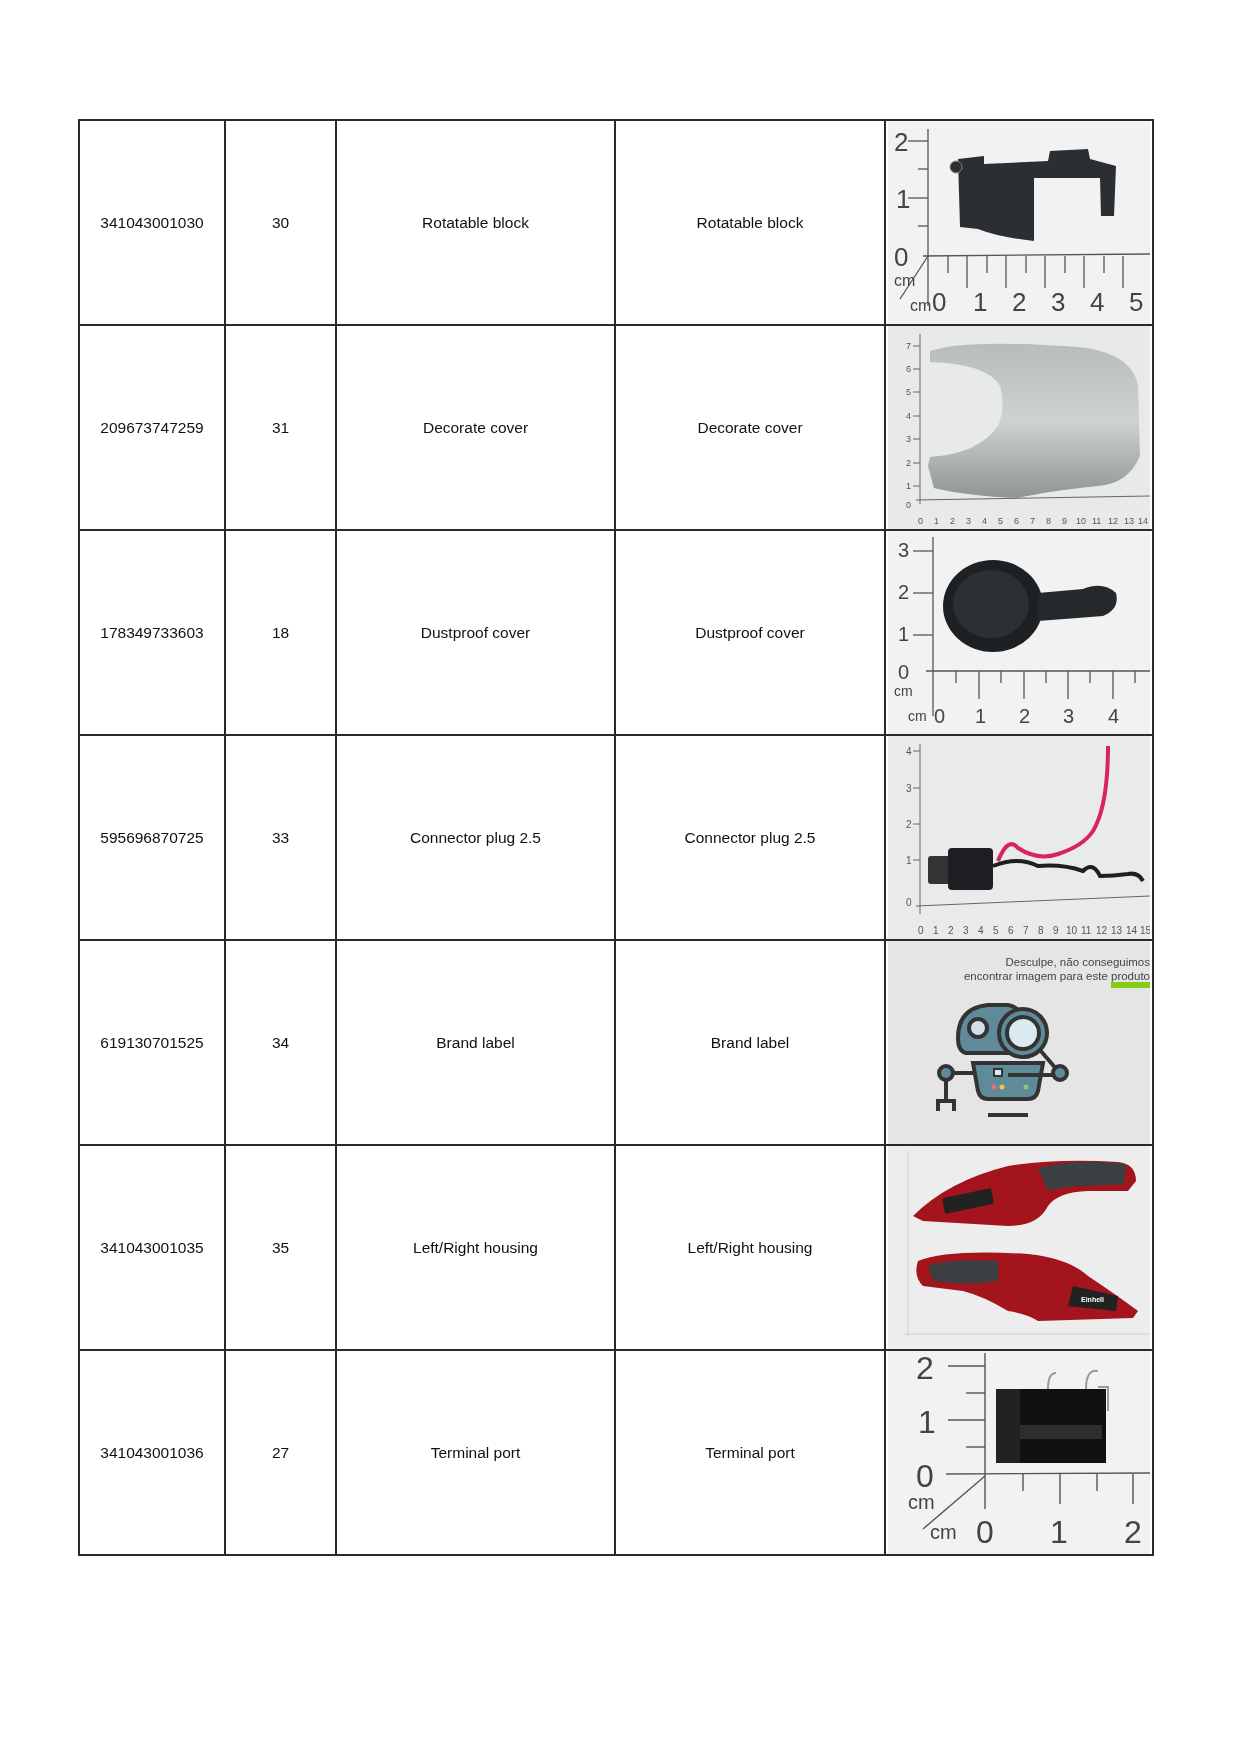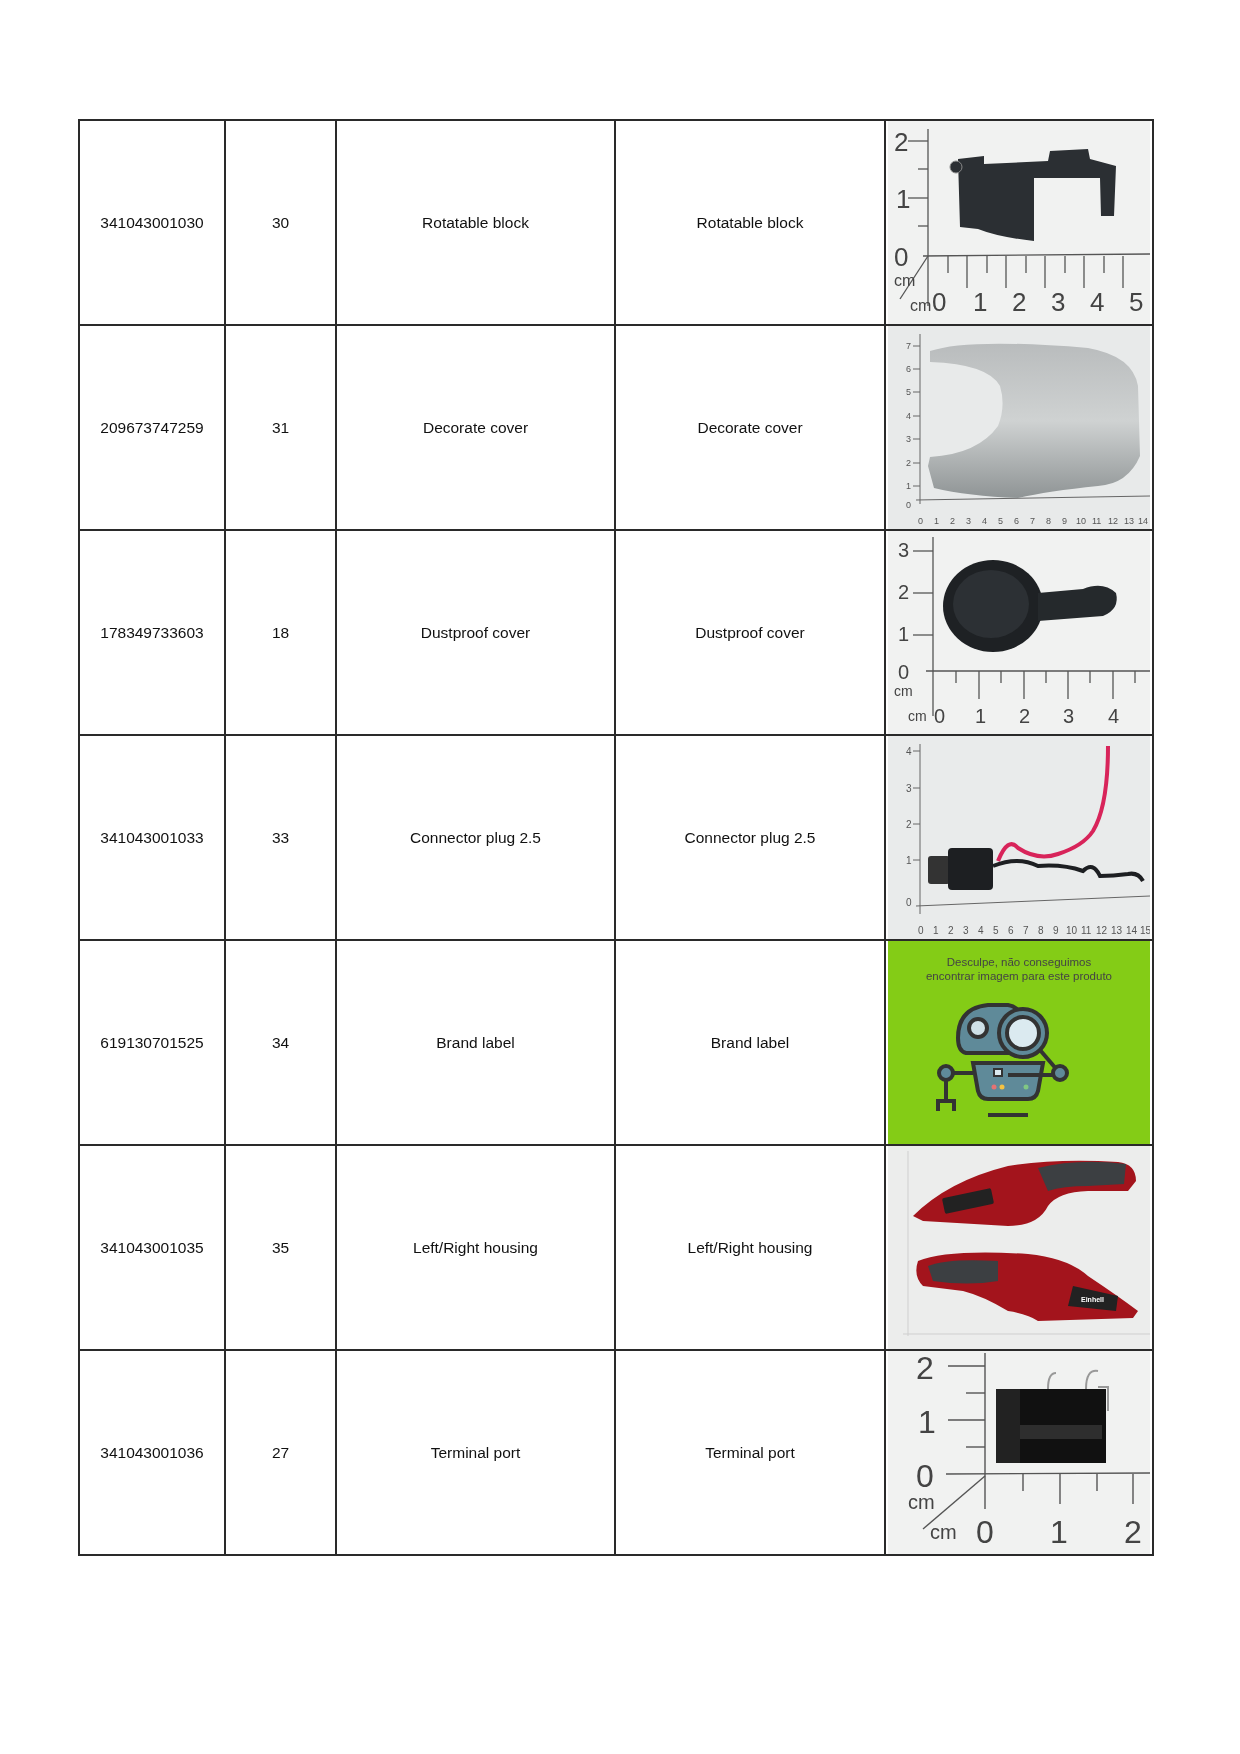--- a/index.html
+++ b/index.html
@@ -8,21 +8,21 @@
   table.parts { position: absolute; left: 78px; top: 119px; border-collapse: collapse;
                 table-layout: fixed; width: 1074px; }
   table.parts td { border: 2px solid #2a2a2a; height: 203px; padding: 0; text-align: center;
                    vertical-align: middle; font-size: 15.5px; }
   col.c1 { width: 146px; } col.c2 { width: 111px; } col.c3 { width: 279px; }
   col.c4 { width: 270px; } col.c5 { width: 268px; }
   .photo { width: 262px; height: 203px; margin: 0 auto; position: relative; overflow: hidden;
            background: #eef0ef; }
   .photo svg { display: block; width: 100%; height: 100%; }
   .nf-text { font-size: 11.5px; color: #444; line-height: 14px; padding-top: 14px; }
-  .nf-text .u { border-bottom: 4px solid #84cc16; }
+  .nf-text .u { border-bottom: 6px solid #84cc16; }
 </style>
 </head>
 <body>
 
 <table class="parts">
   <colgroup>
       <col class="c1">
       <col class="c2">
       <col class="c3">
       <col class="c4">
@@ -176,21 +176,21 @@
             </g>
             <ellipse cx="105" cy="75" rx="50" ry="46" fill="#1e2124"></ellipse>
             <ellipse cx="103" cy="73" rx="38" ry="34" fill="#2c3034"></ellipse>
             <path d="M150 62 L195 58 Q215 50 228 62 Q232 78 215 85 L150 90 Z" fill="#25292c"></path>
           </svg>
         </div>
       </td>
     </tr>
 
     <tr>
-      <td>341043001033</td>
+      <td>595696870725</td>
       <td>33</td>
       <td>Connector plug 2.5</td>
       <td>Connector plug 2.5</td>
       <td>
         <div class="photo">
           <svg viewBox="0 0 262 203">
             <rect width="262" height="203" fill="#e9ebeb"></rect>
             <g stroke="#666" stroke-width="1" fill="none">
               <line x1="32" y1="8" x2="32" y2="178"></line>
                 <line x1="28" y1="170" x2="262" y2="160"></line>
@@ -230,21 +230,21 @@
         </div>
       </td>
     </tr>
 
     <tr>
       <td>619130701525</td>
       <td>34</td>
       <td>Brand label</td>
       <td>Brand label</td>
       <td>
-        <div class="photo" style="background:#84cc16;">
+        <div class="photo" style="background:#e5e5e5;text-align:right;">
           <div class="nf-text">
             <div>Desculpe, não conseguimos</div>
             <div><span>encontrar imagem para este </span><span class="u">produto</span></div>
           </div>
           <svg viewBox="0 0 262 150" style="height:150px;">
             <g stroke="#333" stroke-width="4" fill="#5f8a99">
               <path d="M70 55 Q70 25 100 22 L120 22 Q135 24 135 45 L135 70 L78 70 Q70 68 70 55 Z"></path>
               <circle cx="90" cy="45" r="9" fill="#cfe0e6"></circle>
               <circle cx="135" cy="50" r="24" fill="#5f8a99"></circle>
               <circle cx="135" cy="50" r="16" fill="#dbeaf0"></circle>

